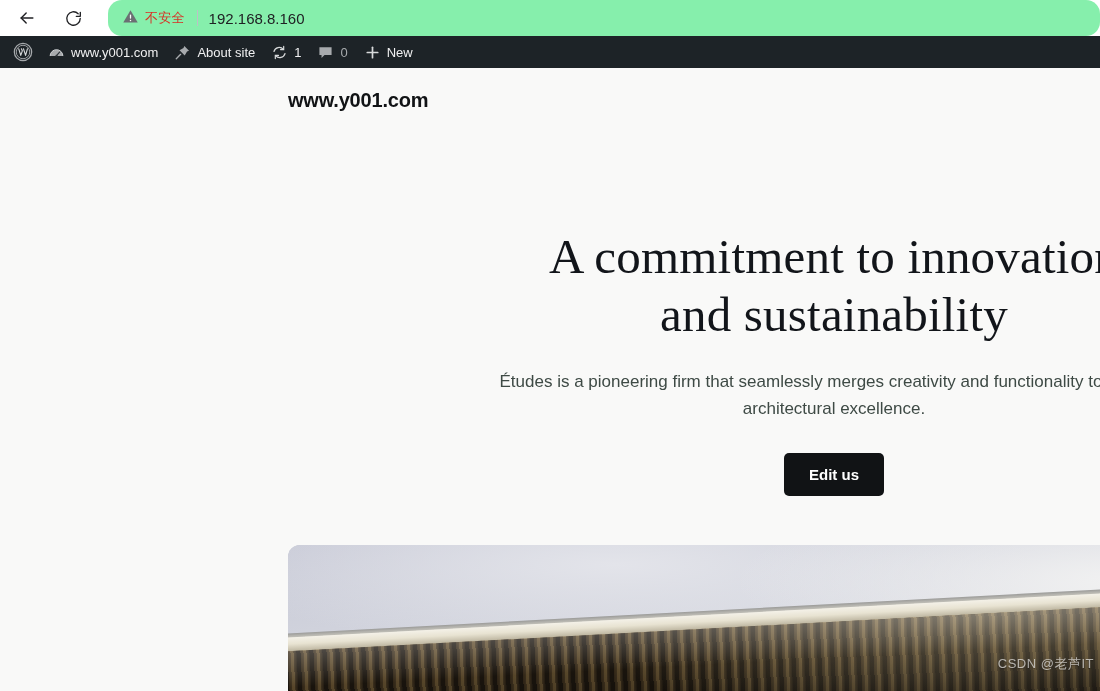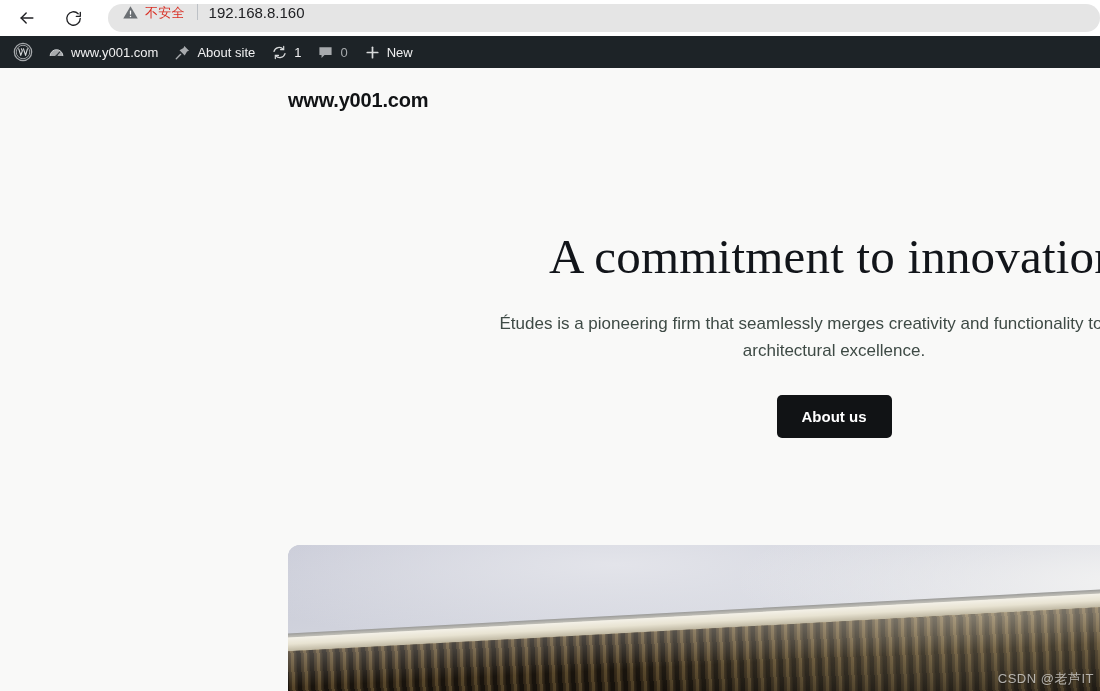--- a/index.html
+++ b/index.html
@@ -33,25 +33,26 @@
     border-radius: 50%;
     flex: 0 0 auto;
   }
   .nav-btn svg { display: block; }
 
   .nav-back { margin-left: 3px; }
   .nav-reload { margin-left: 18px; }
 
   .omnibox {
     margin-left: 21px;
-    height: 28px;
+    height: 36px;
     flex: 1 1 auto;
-    background: #e5e5e5;
+    background: #86efac;
     border-radius: 14px;
     display: flex;
+    align-items: center;
     padding: 0 14px;
   }
 
   .warn-triangle { flex: 0 0 auto; display: block; }
 
   .insecure-label {
     color: #d93025;
     font-size: 13px;
     margin-left: 6px;
     letter-spacing: .2px;
@@ -250,21 +251,21 @@
   }
   .facade-light {
     position: absolute;
     left: 0; top: 0; right: 0; height: 100%;
     background: radial-gradient(ellipse 45% 120% at 62% 0%, rgba(255,240,200,.30) 0%, rgba(255,240,200,0) 70%);
   }
 
   .watermark {
     position: absolute;
     right: 6px;
-    bottom: 3px;
+    bottom: 18px;
     font-size: 13px;
     color: rgba(255,255,255,.62);
     letter-spacing: .5px;
     white-space: nowrap;
     text-shadow: 0 1px 1px rgba(0,0,0,.25);
   }
 </style>
 </head>
 <body>
 
@@ -369,26 +370,27 @@
 </div>
 
 <div class="page">
   <div class="canvas">
 
     <div class="site-title">www.y001.com</div>
 
     <div class="hero">
       <h1 class="hero-heading">
         <span>A commitment to innovation</span><br>
+        <span>and sustainability</span>
       </h1>
 
       <p class="hero-sub">Études is a pioneering firm that seamlessly merges creativity and functionality to redefine architectural excellence.</p>
 
       <div class="hero-cta-wrap">
-        <button class="btn-about">About us</button>
+        <button class="btn-about">Edit us</button>
       </div>
     </div>
 
     <div class="hero-image">
       <div class="sky"></div>
       <div class="roof-edge"></div>
       <div class="roof-band"></div>
       <div class="facade">
         <div class="facade-light"></div>
         <div class="facade-shade"></div>

